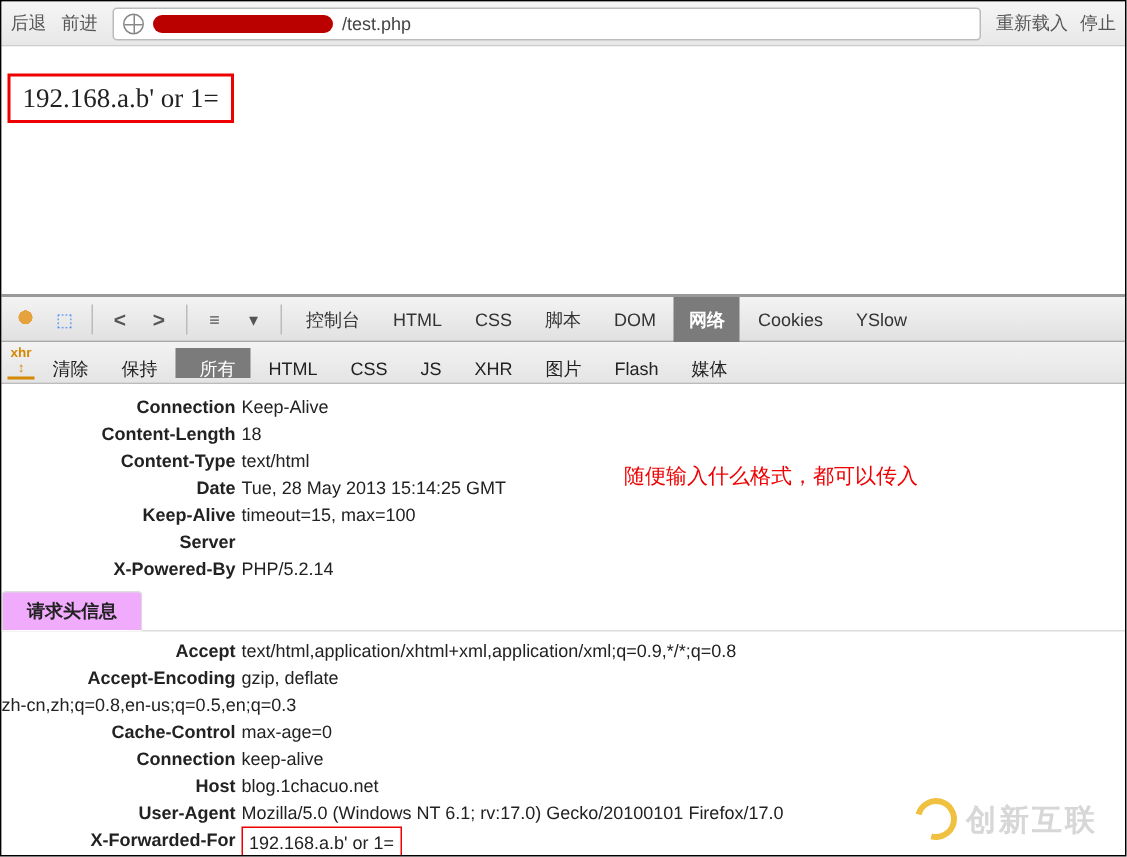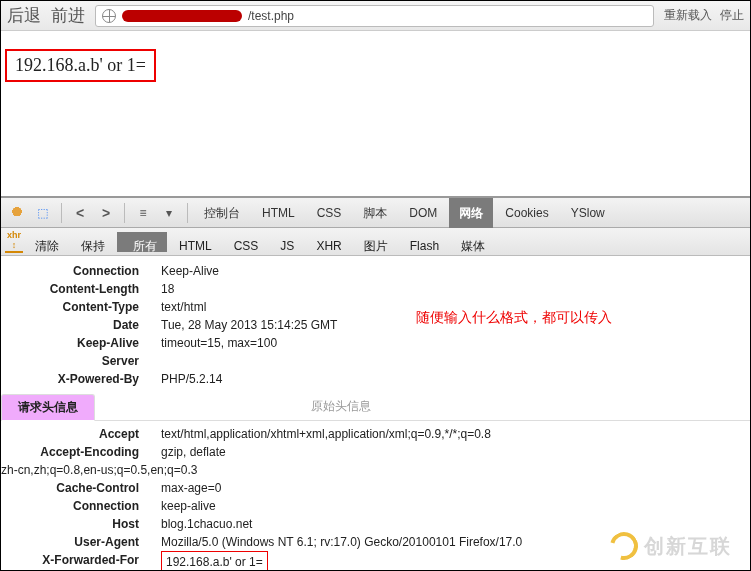--- a/index.html
+++ b/index.html
@@ -1,19 +1,19 @@
 <!DOCTYPE html>
 <html><head>
 <meta charset="utf-8">
 <style>
 * { margin: 0; padding: 0; box-sizing: border-box; font-family: "Microsoft YaHei", Arial, sans-serif; }
 body { width: 751px; height: 571px; background: #fff; border: 1px solid #000; overflow: hidden; font-size: 12px; position: relative; }
 
 .browser-toolbar { height: 30px; background: linear-gradient(#f5f5f5,#e8e8e8); border-bottom: 1px solid #ccc; display: flex; align-items: center; padding: 0 6px; gap: 10px; color: #555; }
-.browser-toolbar .nav-btn { font-size: 17px; color: #555; }
+.browser-toolbar .nav-btn { font-size: 12px; color: #555; }
 .url-bar { flex: 1; height: 22px; background: #fff; border: 1px solid #bbb; border-radius: 3px; display: flex; align-items: center; padding: 0 6px; gap: 6px; }
 .globe-icon { width: 14px; height: 14px; border: 1px solid #888; border-radius: 50%; position: relative; }
 .globe-icon::before { content:""; position:absolute; left:0; right:0; top:50%; border-top:1px solid #888; }
 .globe-icon::after { content:""; position:absolute; top:0; bottom:0; left:50%; border-left:1px solid #888; }
 .url-redact { width: 120px; height: 12px; background: #b00; border-radius: 6px; }
 .url-tail { color: #444; }
 .right-btns { display: flex; gap: 8px; color: #555; }
 
 .page-area { height: 165px; padding: 18px 4px; background: #fff; }
 .red-box-1 { border: 2px solid #e00; display: inline-block; padding: 4px 8px; font-size: 18px; color: #222; font-family: "Times New Roman", serif; }
@@ -27,21 +27,21 @@
 .dt-tab { padding: 0 10px; height: 30px; line-height: 30px; color: #333; cursor: pointer; }
 .dt-tab.active { background: #7b7b7b; color: #fff; font-weight: bold; }
 
 .dt-subbar { height: 28px; background: linear-gradient(#f3f3f3,#e4e4e4); border-bottom: 1px solid #bbb; display:flex; align-items:center; padding: 0 4px; gap: 2px; }
 .xhr-icon { width:18px; text-align:center; color:#d48806; font-weight:bold; font-size:9px; border-bottom: 2px solid #d48806; line-height:10px; padding-bottom:1px; }
 .sub-tab { padding: 0 10px; height: 20px; line-height: 28px; color: #222; cursor:pointer; }
 .sub-tab.active { background: #7b7b7b; color: #fff; padding-left: 16px; }
 
 .dt-content { padding: 6px 0 10px 0; background:#fff; }
 .hdr-row { display:flex; align-items:flex-start; line-height: 18px; }
-.hdr-name { width: 160px; text-align: right; font-weight: bold; color: #222; padding-right: 22px; }
+.hdr-name { width: 160px; text-align: right; font-weight: bold; color: #222; padding-right: 4px; }
 .hdr-value { color: #222; }
 
 .section-tabs { display:flex; margin-top: 6px; border-bottom: 1px solid #ddd; }
 .section-tab { padding: 4px 16px; font-size: 12px; color: #999; cursor:pointer; }
 .section-tab.active { color: #222; font-weight: bold; border: 1px solid #ddd; border-bottom: 1px solid #fff; border-radius: 3px 3px 0 0; margin-bottom: -1px; background:#f0abfc; }
 
 .annotation { position:absolute; color:#e00; font-size: 14px; left: 415px; top: 308px; white-space: nowrap; }
 .red-box-2 { border: 1.5px solid #e00; padding: 1px 4px; display:inline-block; }
 
 .watermark { position:absolute; right: 18px; bottom: 10px; color:#d7d7d7; font-size: 20px; font-weight: bold; letter-spacing: 2px; display:flex; align-items:center; gap:6px; pointer-events:none; }
@@ -131,21 +131,20 @@
           <div class="hdr-name">Server</div>
         </div>
         <div class="hdr-row">
           <div class="hdr-name">X-Powered-By</div>
           <div class="hdr-value">PHP/5.2.14</div>
         </div>
       </div>
 
     <div class="section-tabs">
       <span class="section-tab active">请求头信息</span>
-      <span class="section-tab" style="margin-left:200px;">原始头信息</span>
     </div>
 
     <div id="req-headers" style="margin-top:4px;">
         <div class="hdr-row">
           <div class="hdr-name">Accept</div>
           <div class="hdr-value">text/html,application/xhtml+xml,application/xml;q=0.9,*/*;q=0.8</div>
         </div>
         <div class="hdr-row">
           <div class="hdr-name">Accept-Encoding</div>
           <div class="hdr-value">gzip, deflate</div>

